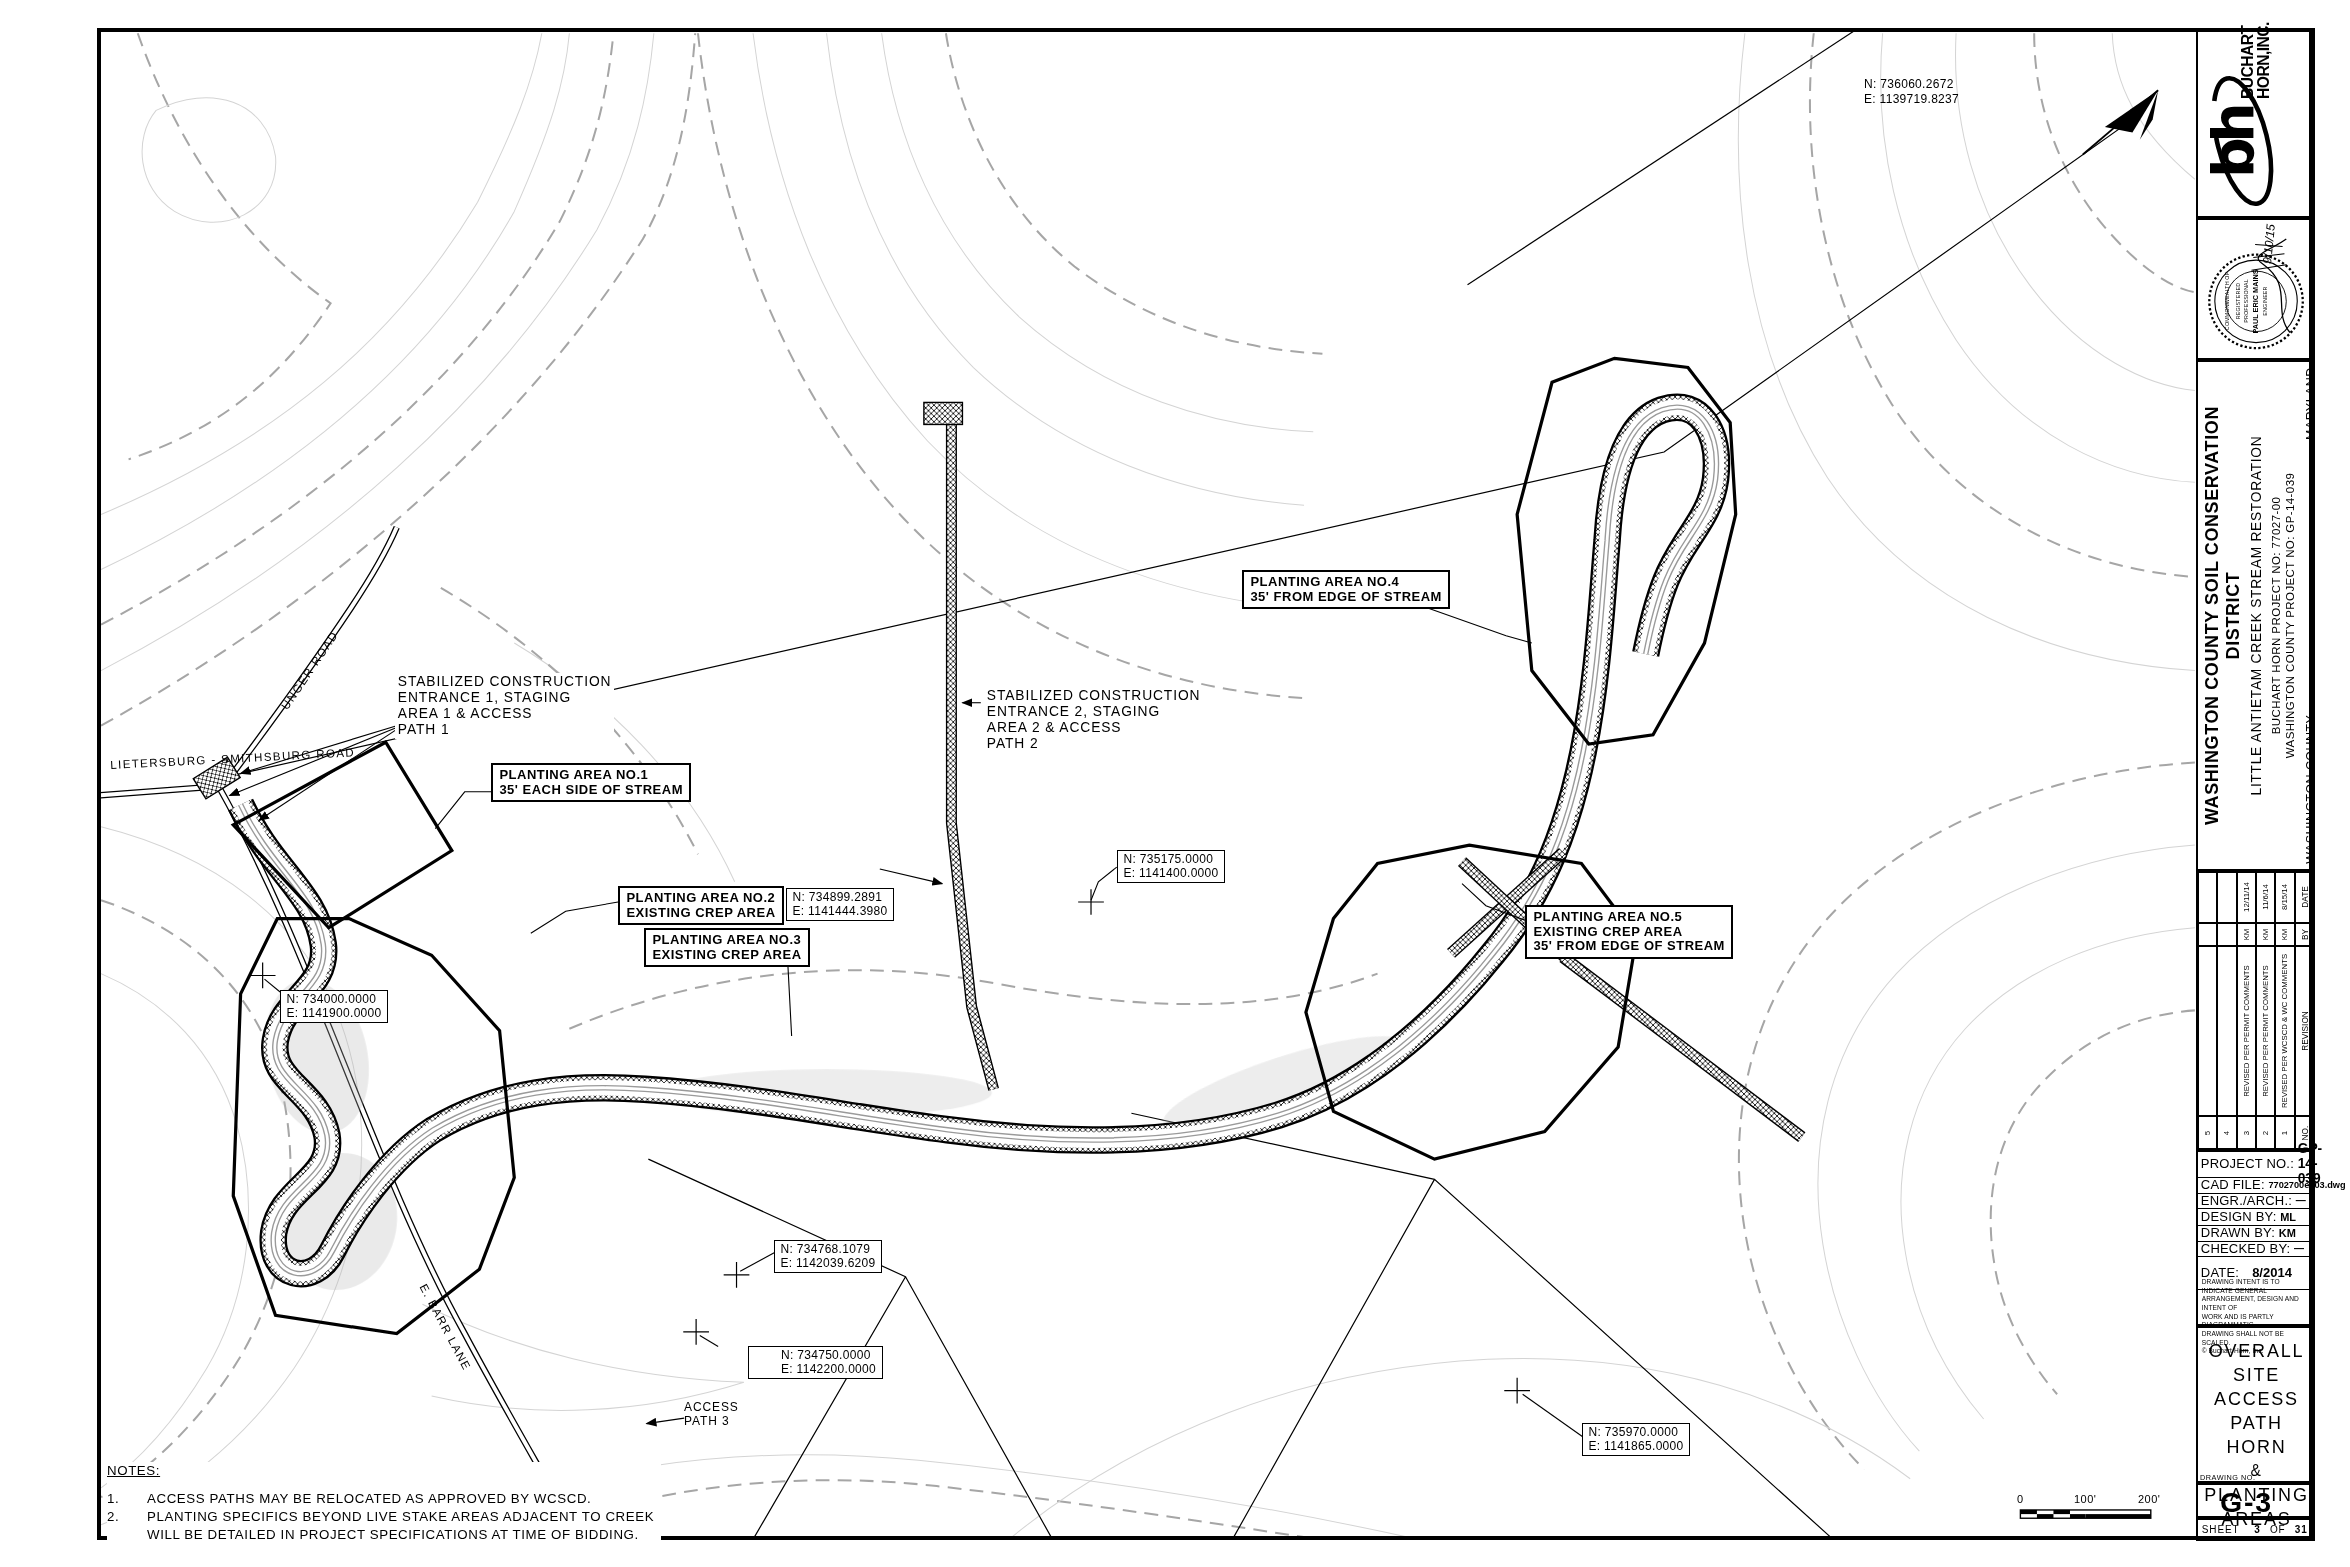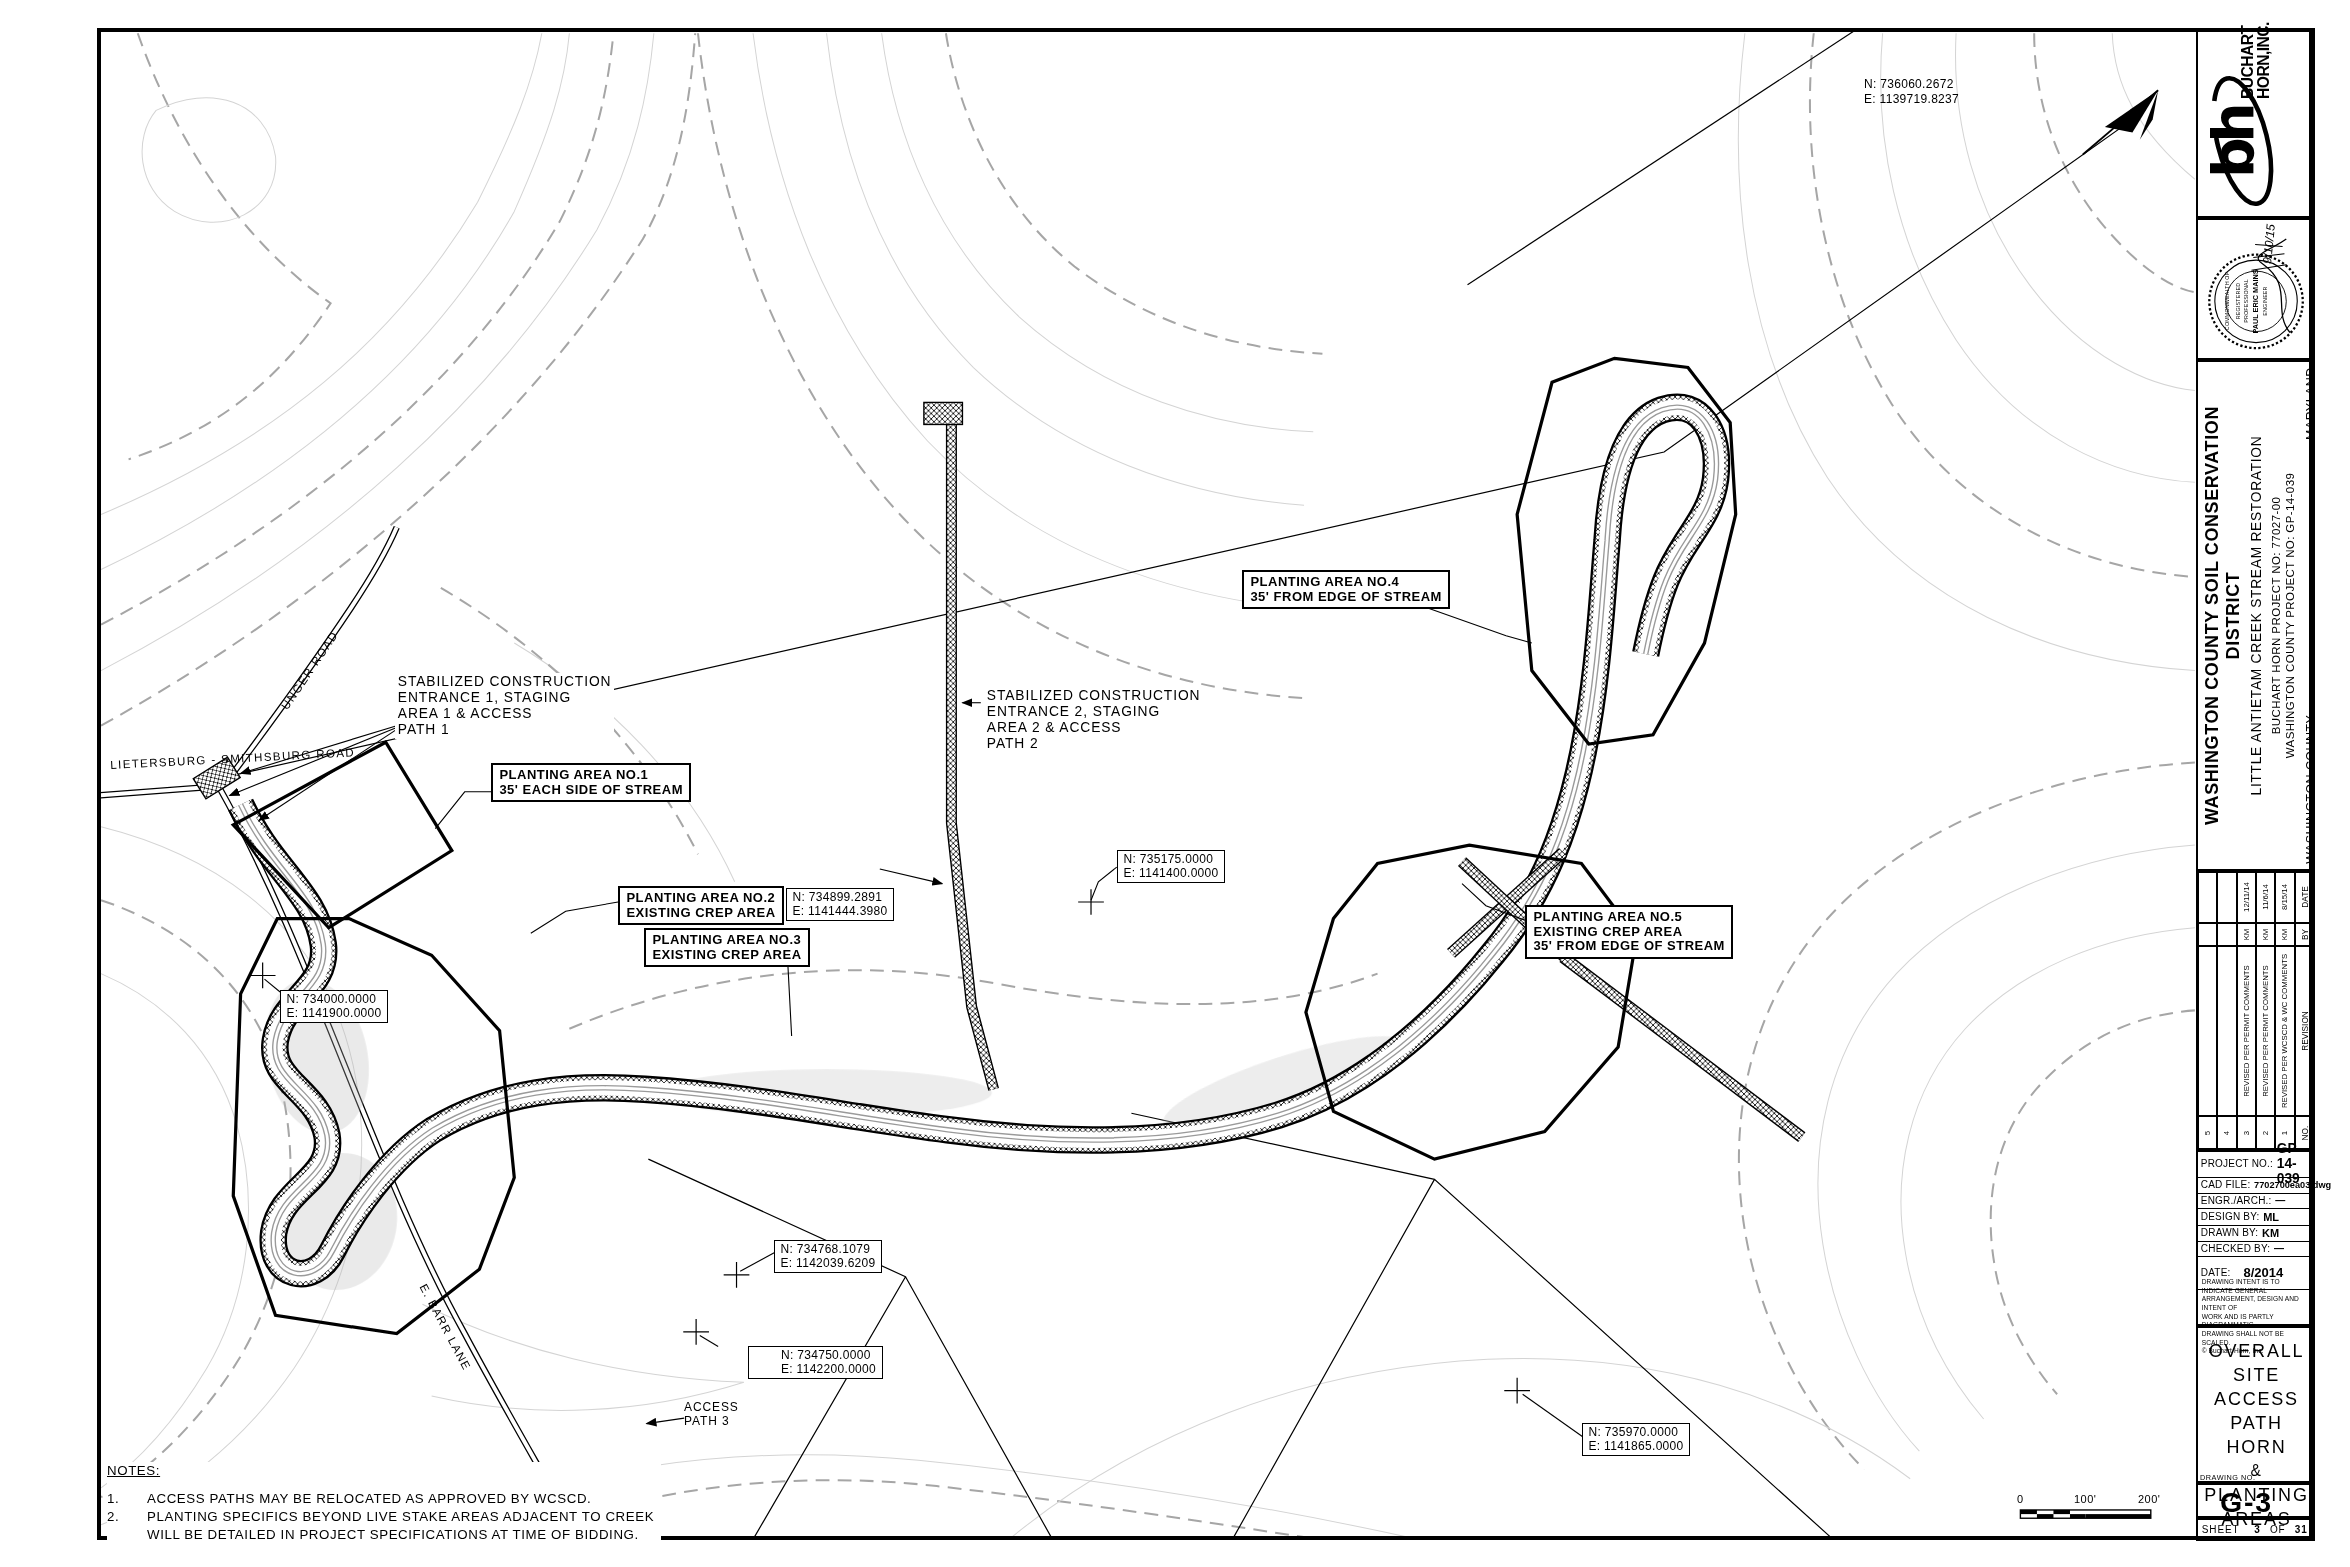--- a/index.html
+++ b/index.html
@@ -36,21 +36,21 @@
   .tb-no{font-size:11.5px;letter-spacing:0.4px;text-align:center;}
   .tb-last{display:flex;justify-content:space-between;font-size:12.4px;letter-spacing:0.5px;}
   
   .revgrid{display:grid;grid-template-columns:34px 170px 23px 52px;width:279px;height:117px;box-sizing:border-box;}
   .revgrid div{border:0.9px solid #000;font-size:7.8px;display:flex;align-items:center;justify-content:center;
      overflow:hidden;white-space:nowrap;letter-spacing:0;}
   .revgrid .hd{font-size:8.3px;}
   
   .irow{position:absolute;left:2198px;width:117px;border-bottom:1.8px solid #000;box-sizing:border-box;
         display:flex;align-items:center;padding:0 2.8px;}
-  .ilbl{font-size:10px;letter-spacing:0.2px;flex:none;}
+  .ilbl{font-size:13px;letter-spacing:0.2px;flex:none;}
   .ival{font-weight:bold;margin-left:3.7px;}
   .disc{position:absolute;left:2198px;width:117px;font-size:6.6px;line-height:8.7px;padding:2.8px 3.7px;box-sizing:border-box;letter-spacing:0.1px;}
   
   .shline{text-align:center;font-size:18px;letter-spacing:1.8px;line-height:24px;}
   .amp{font-size:15.6px;}
   .gno{position:absolute;text-align:center;font-weight:bold;font-size:28.5px;letter-spacing:1.8px;width:97px;left:2198px;}
   .srow{position:absolute;left:2198px;width:117px;display:flex;align-items:center;font-size:10px;letter-spacing:0.9px;padding:0 3.7px;box-sizing:border-box;}
   .dno{position:absolute;font-size:7.3px;letter-spacing:0.5px;}
   
   .logoname{position:absolute;font-weight:bold;font-size:15.6px;letter-spacing:-0.5px;line-height:15.6px;text-align:left;}

